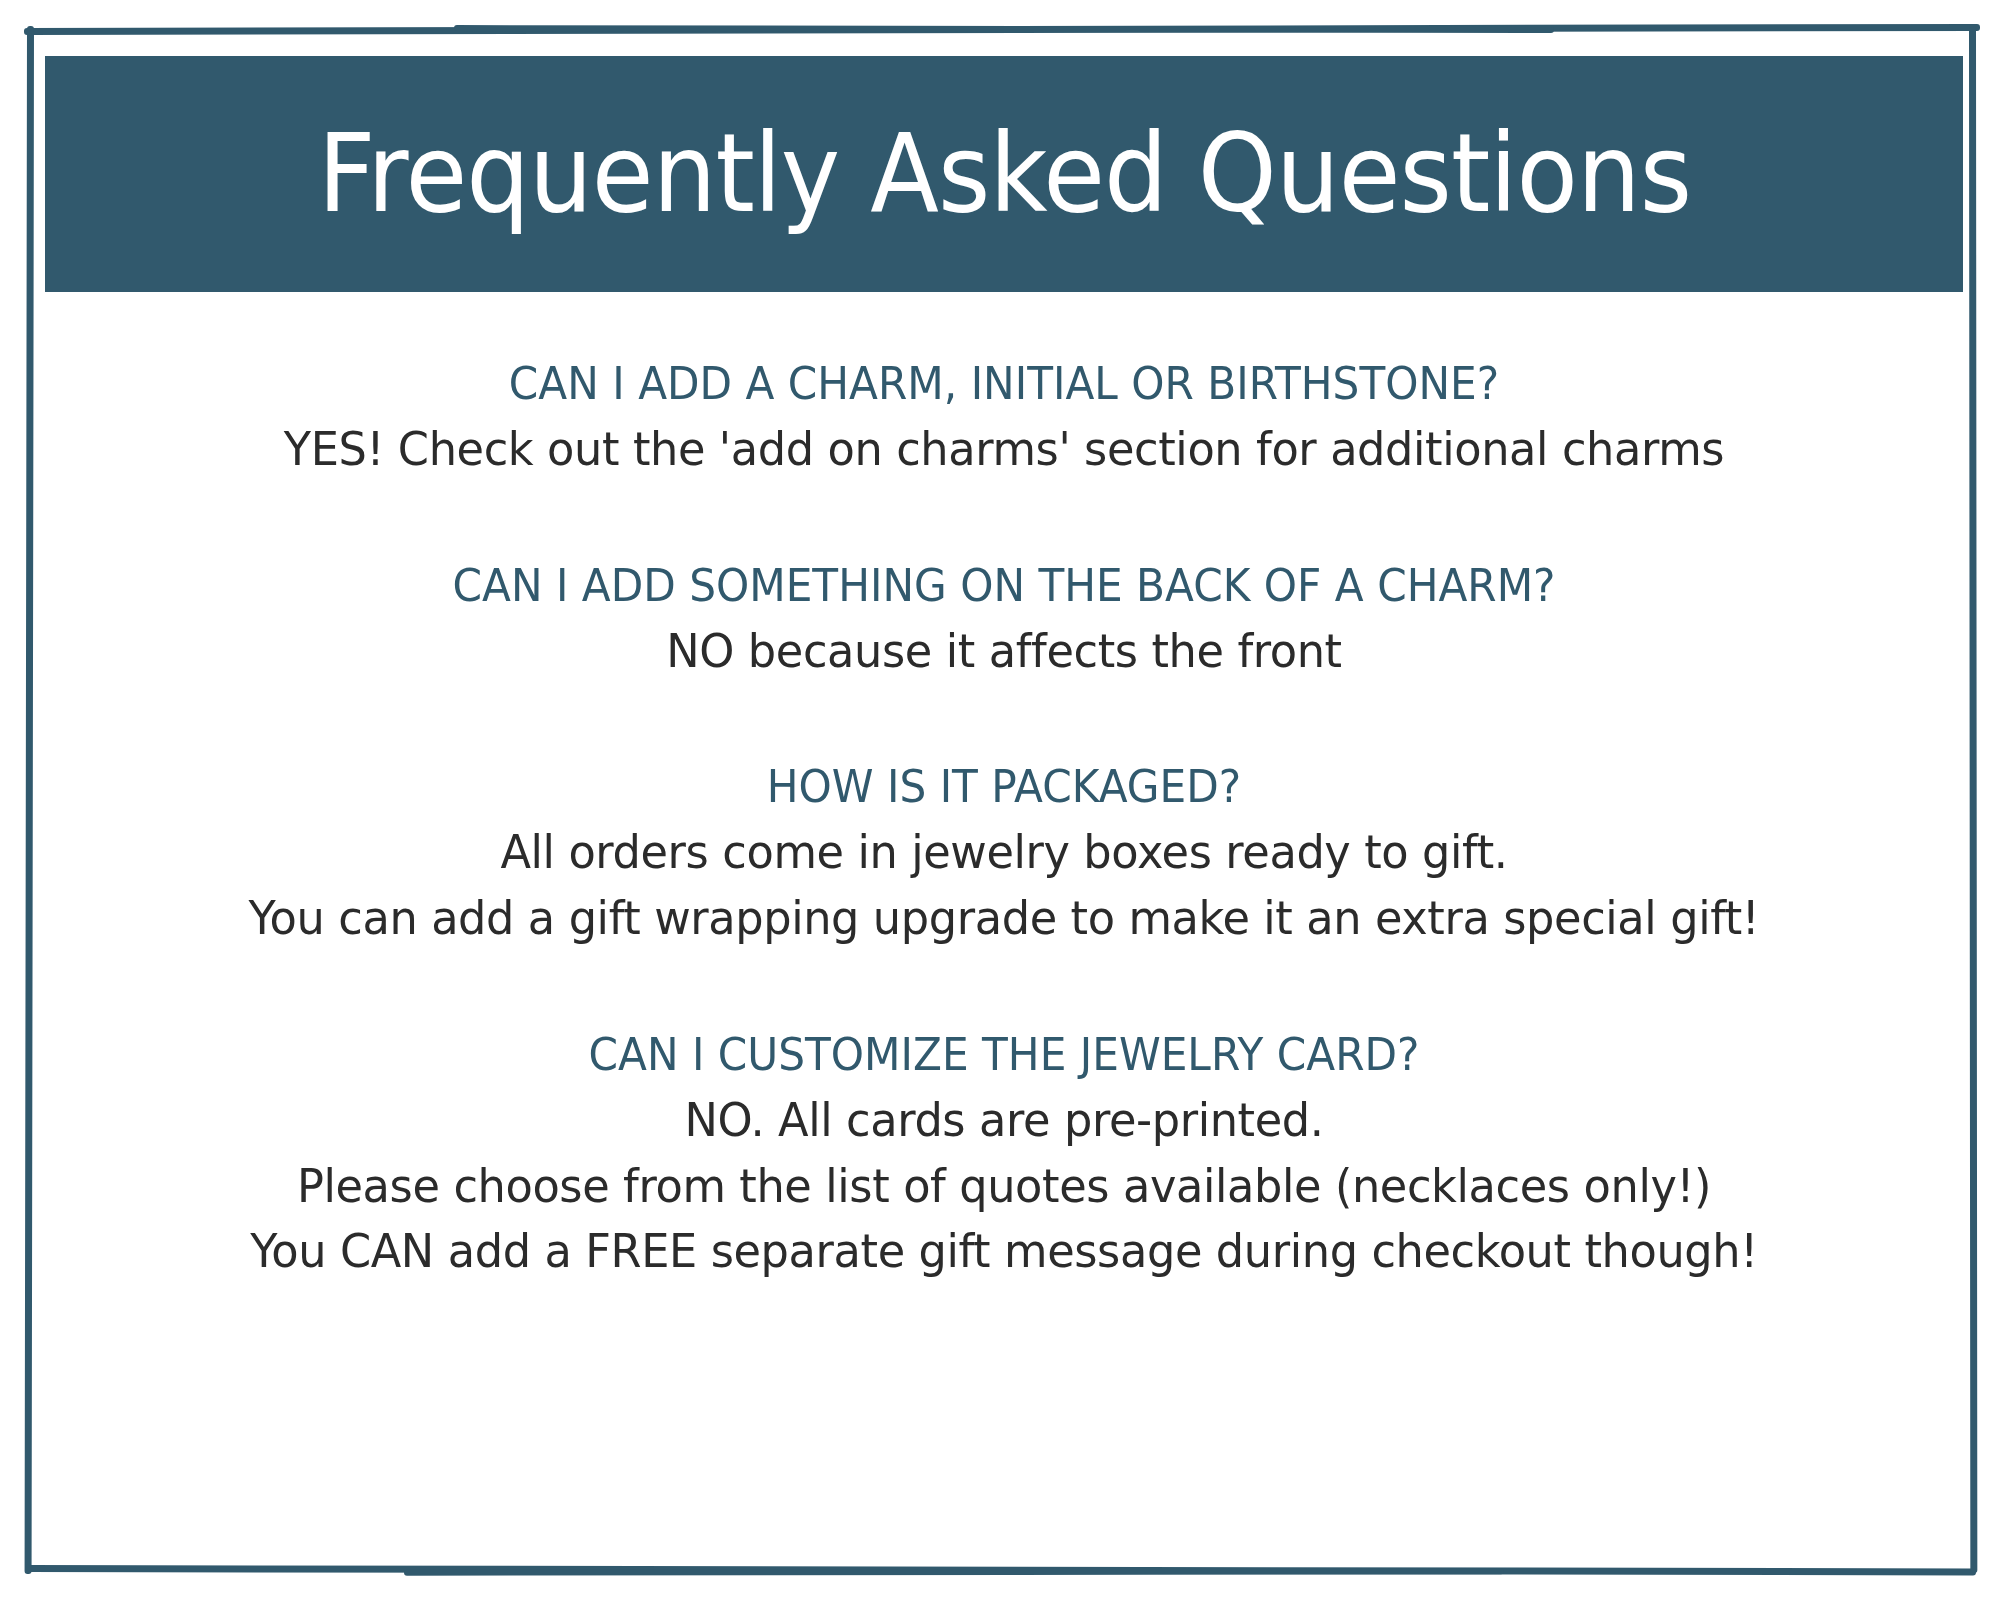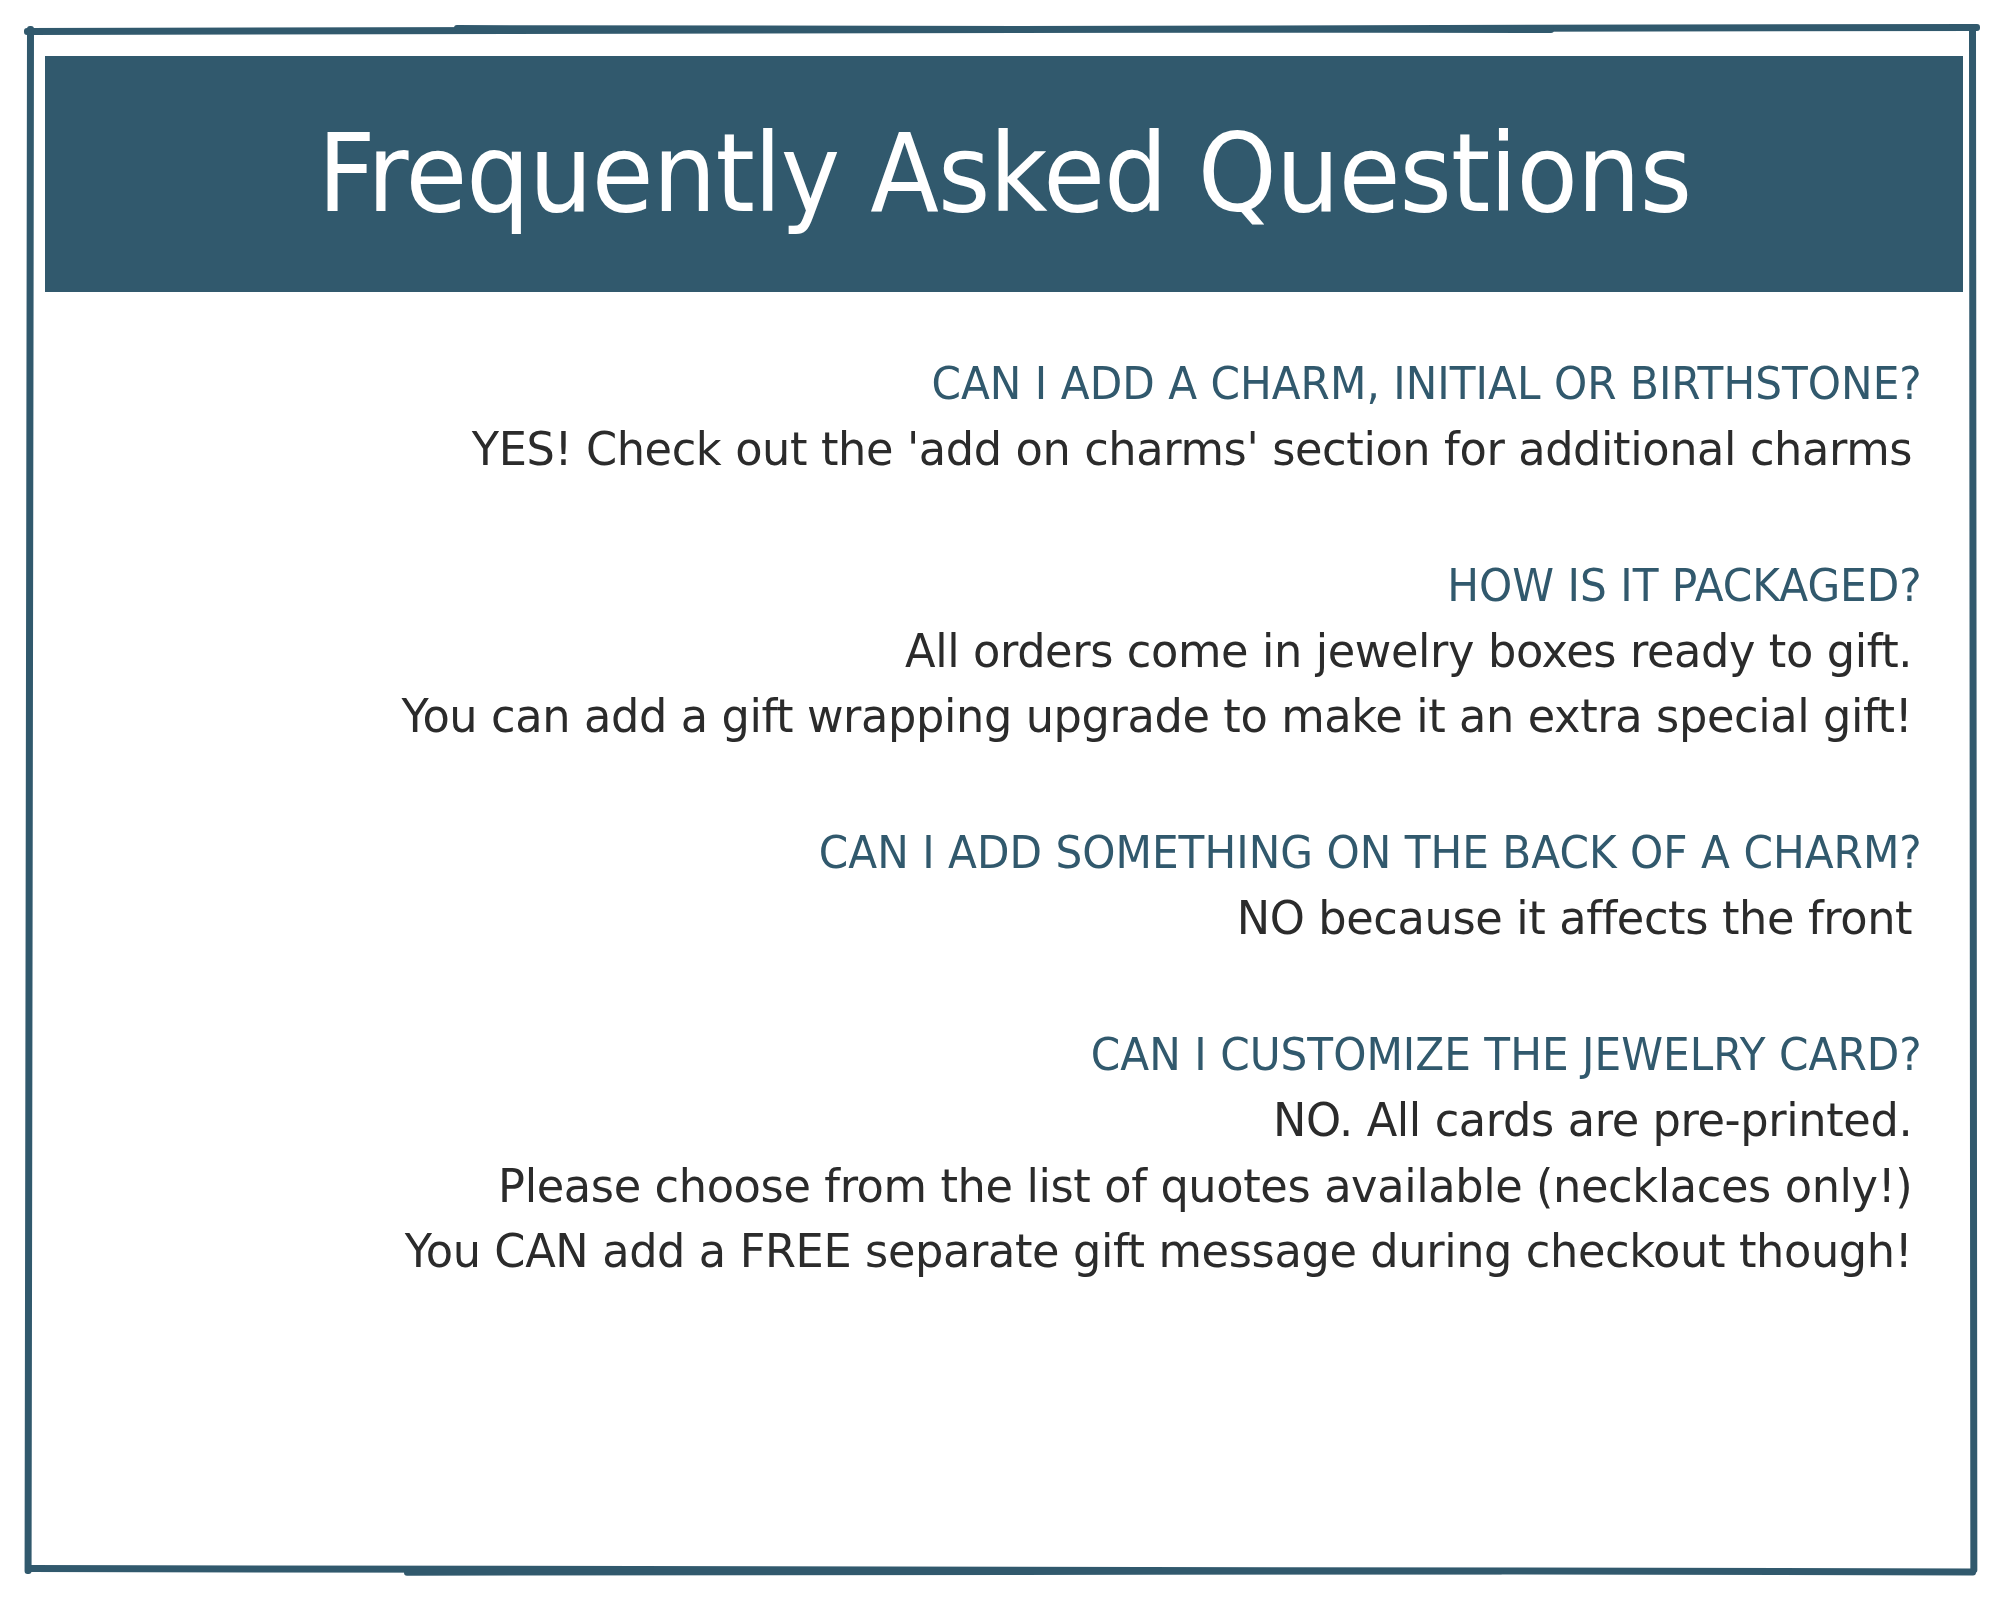--- a/index.html
+++ b/index.html
@@ -117,21 +117,21 @@
 
   
   .faq-body {
     position: absolute;
     left: 48px;
     top: 292px;
     width: 1912px;
     height: 1258px;
     padding-top: 66px;
     box-sizing: border-box;
-    text-align: right;
+    text-align: center;
   }
 
   .faq-block {
     margin-bottom: 78px;
   }
   .faq-block:last-child {
     margin-bottom: 0;
     margin-top: 8px;
   }
 
@@ -177,28 +177,28 @@
   </div>
 
   <div class="faq-body">
 
     <div class="faq-block">
       <div class="faq-question">CAN I ADD A CHARM, INITIAL OR BIRTHSTONE?</div>
       <div class="faq-answer">YES! Check out the 'add on charms' section for additional charms</div>
     </div>
 
     <div class="faq-block">
+      <div class="faq-question">CAN I ADD SOMETHING ON THE BACK OF A CHARM?</div>
+      <div class="faq-answer">NO because it affects the front</div>
+    </div>
+
+    <div class="faq-block">
       <div class="faq-question">HOW IS IT PACKAGED?</div>
       <div class="faq-answer">All orders come in jewelry boxes ready to gift.</div>
       <div class="faq-answer">You can add a gift wrapping upgrade to make it an extra special gift!</div>
-    </div>
-
-    <div class="faq-block">
-      <div class="faq-question">CAN I ADD SOMETHING ON THE BACK OF A CHARM?</div>
-      <div class="faq-answer">NO because it affects the front</div>
     </div>
 
     <div class="faq-block">
       <div class="faq-question">CAN I CUSTOMIZE THE JEWELRY CARD?</div>
       <div class="faq-answer">NO. All cards are pre-printed.</div>
       <div class="faq-answer">Please choose from the list of quotes available (necklaces only!)</div>
       <div class="faq-answer">You CAN add a FREE separate gift message during checkout though!</div>
     </div>
 
   </div>

